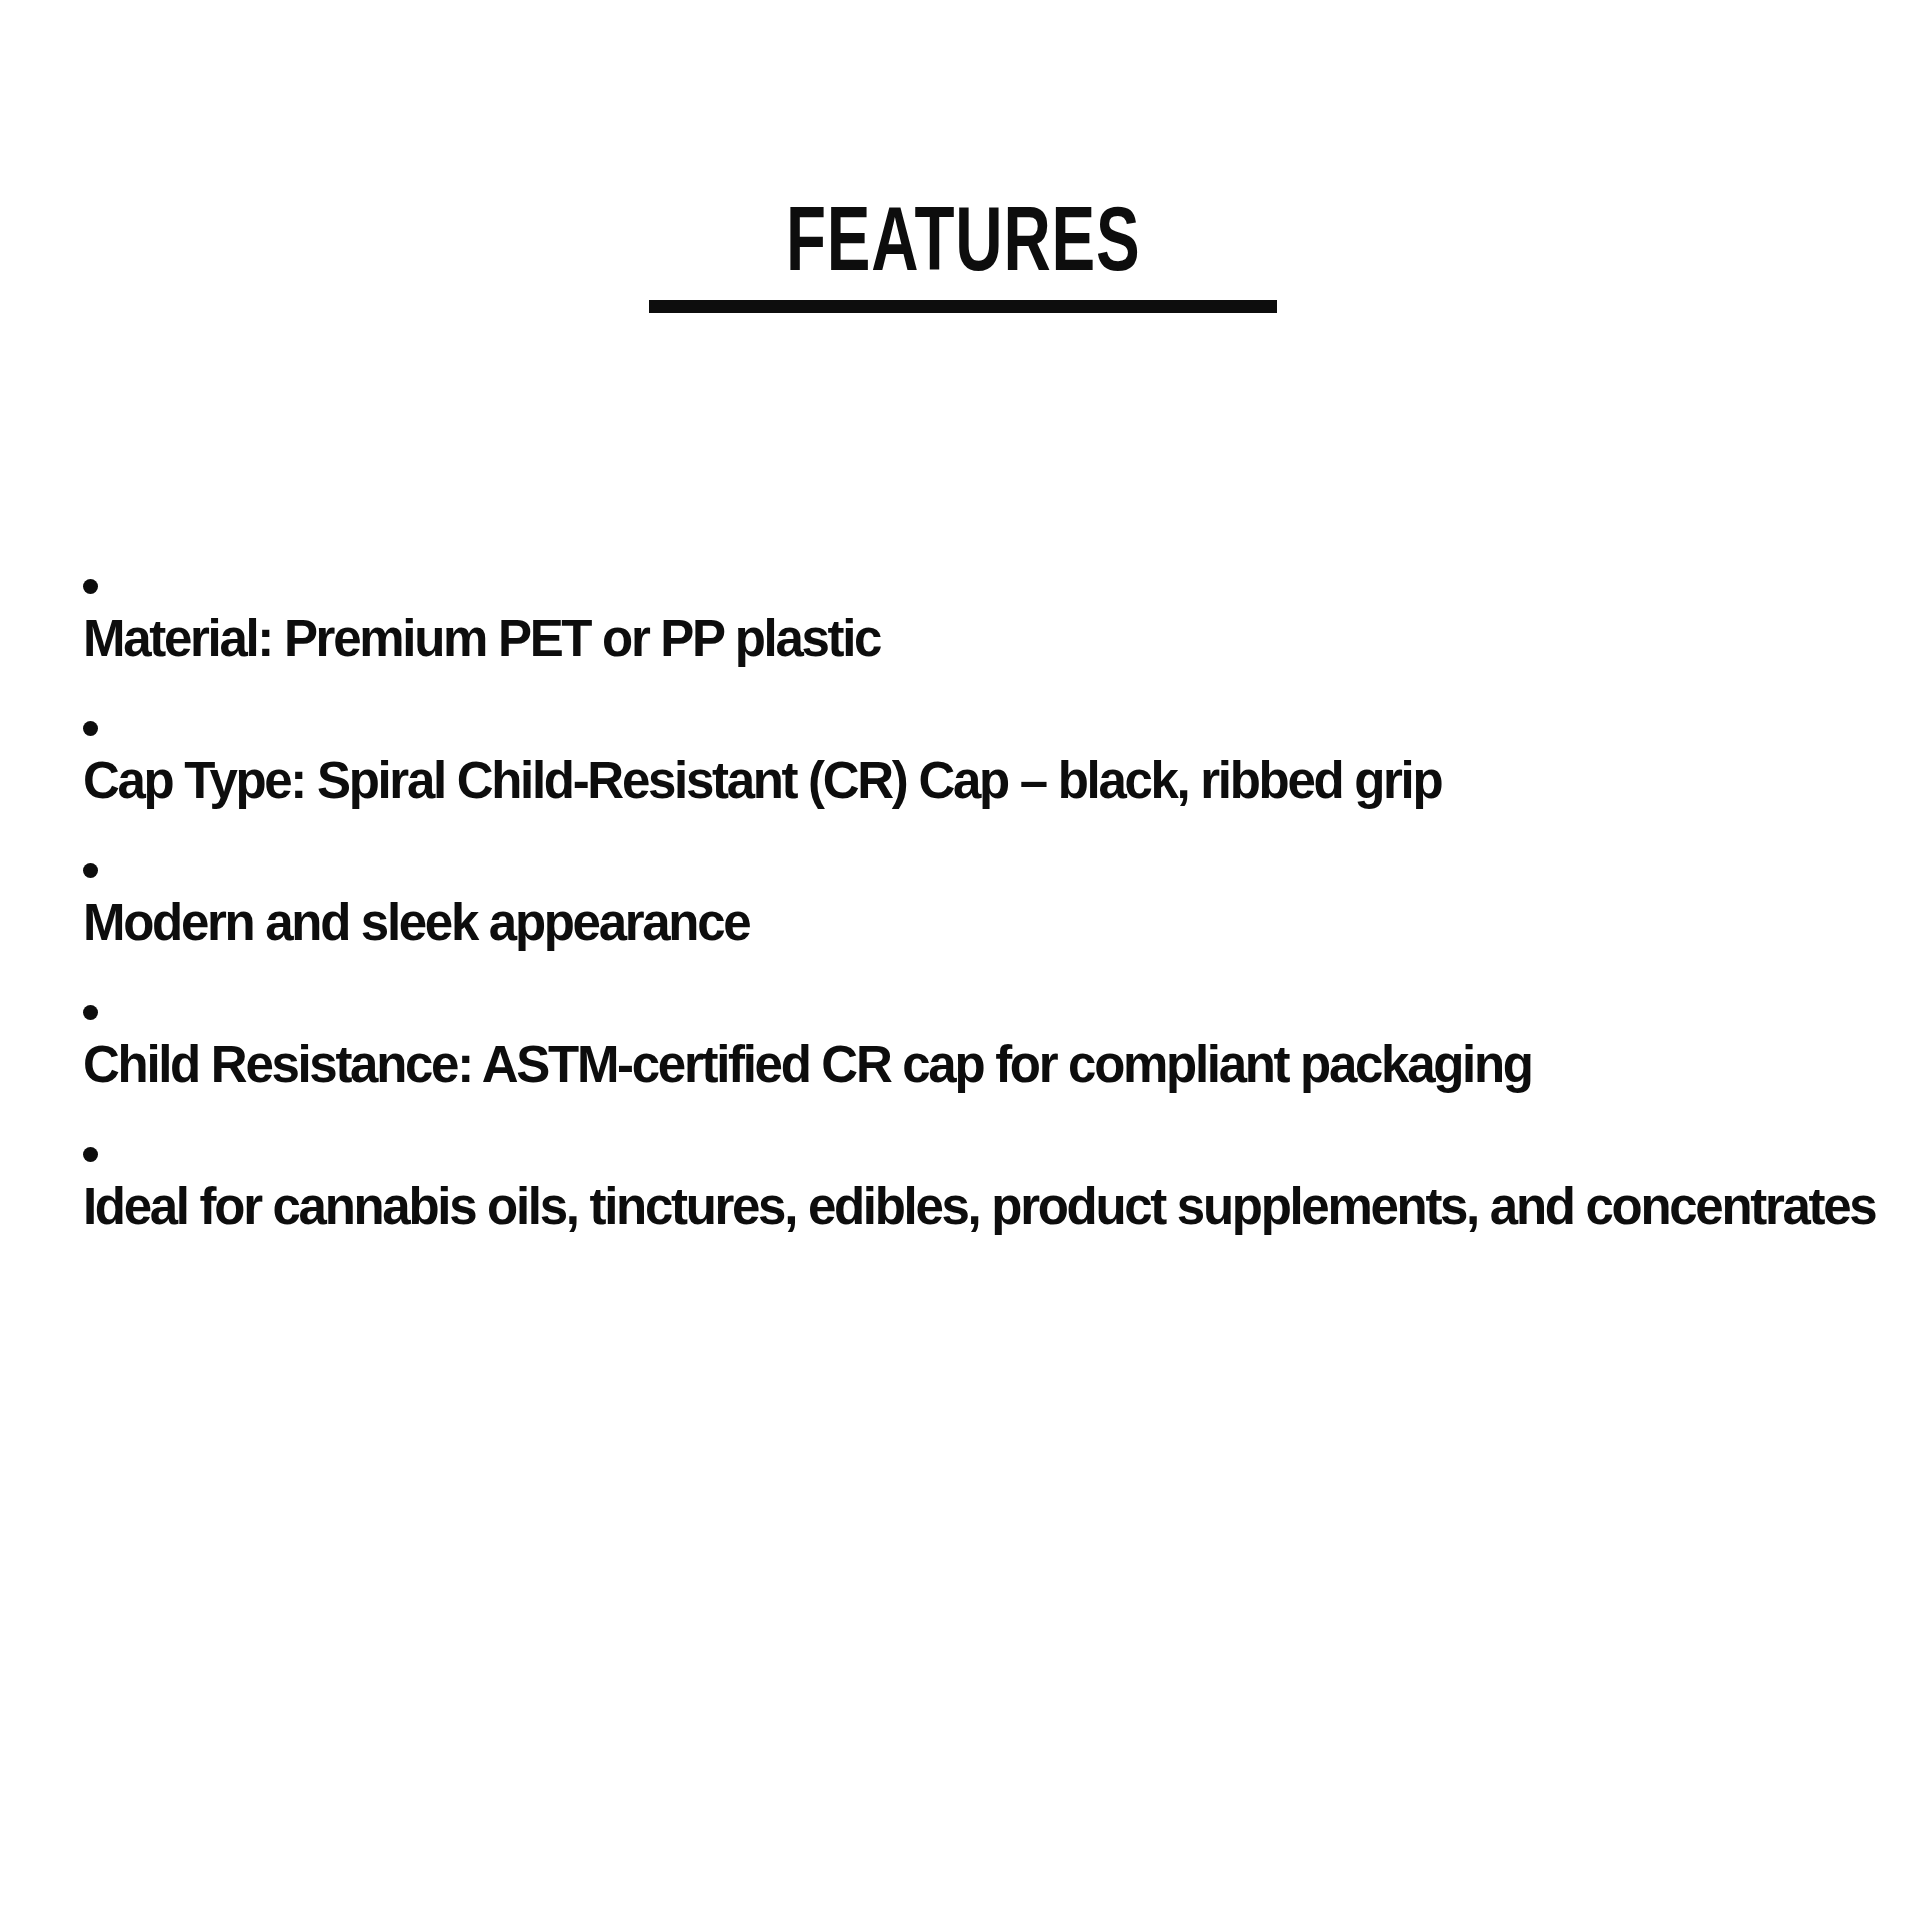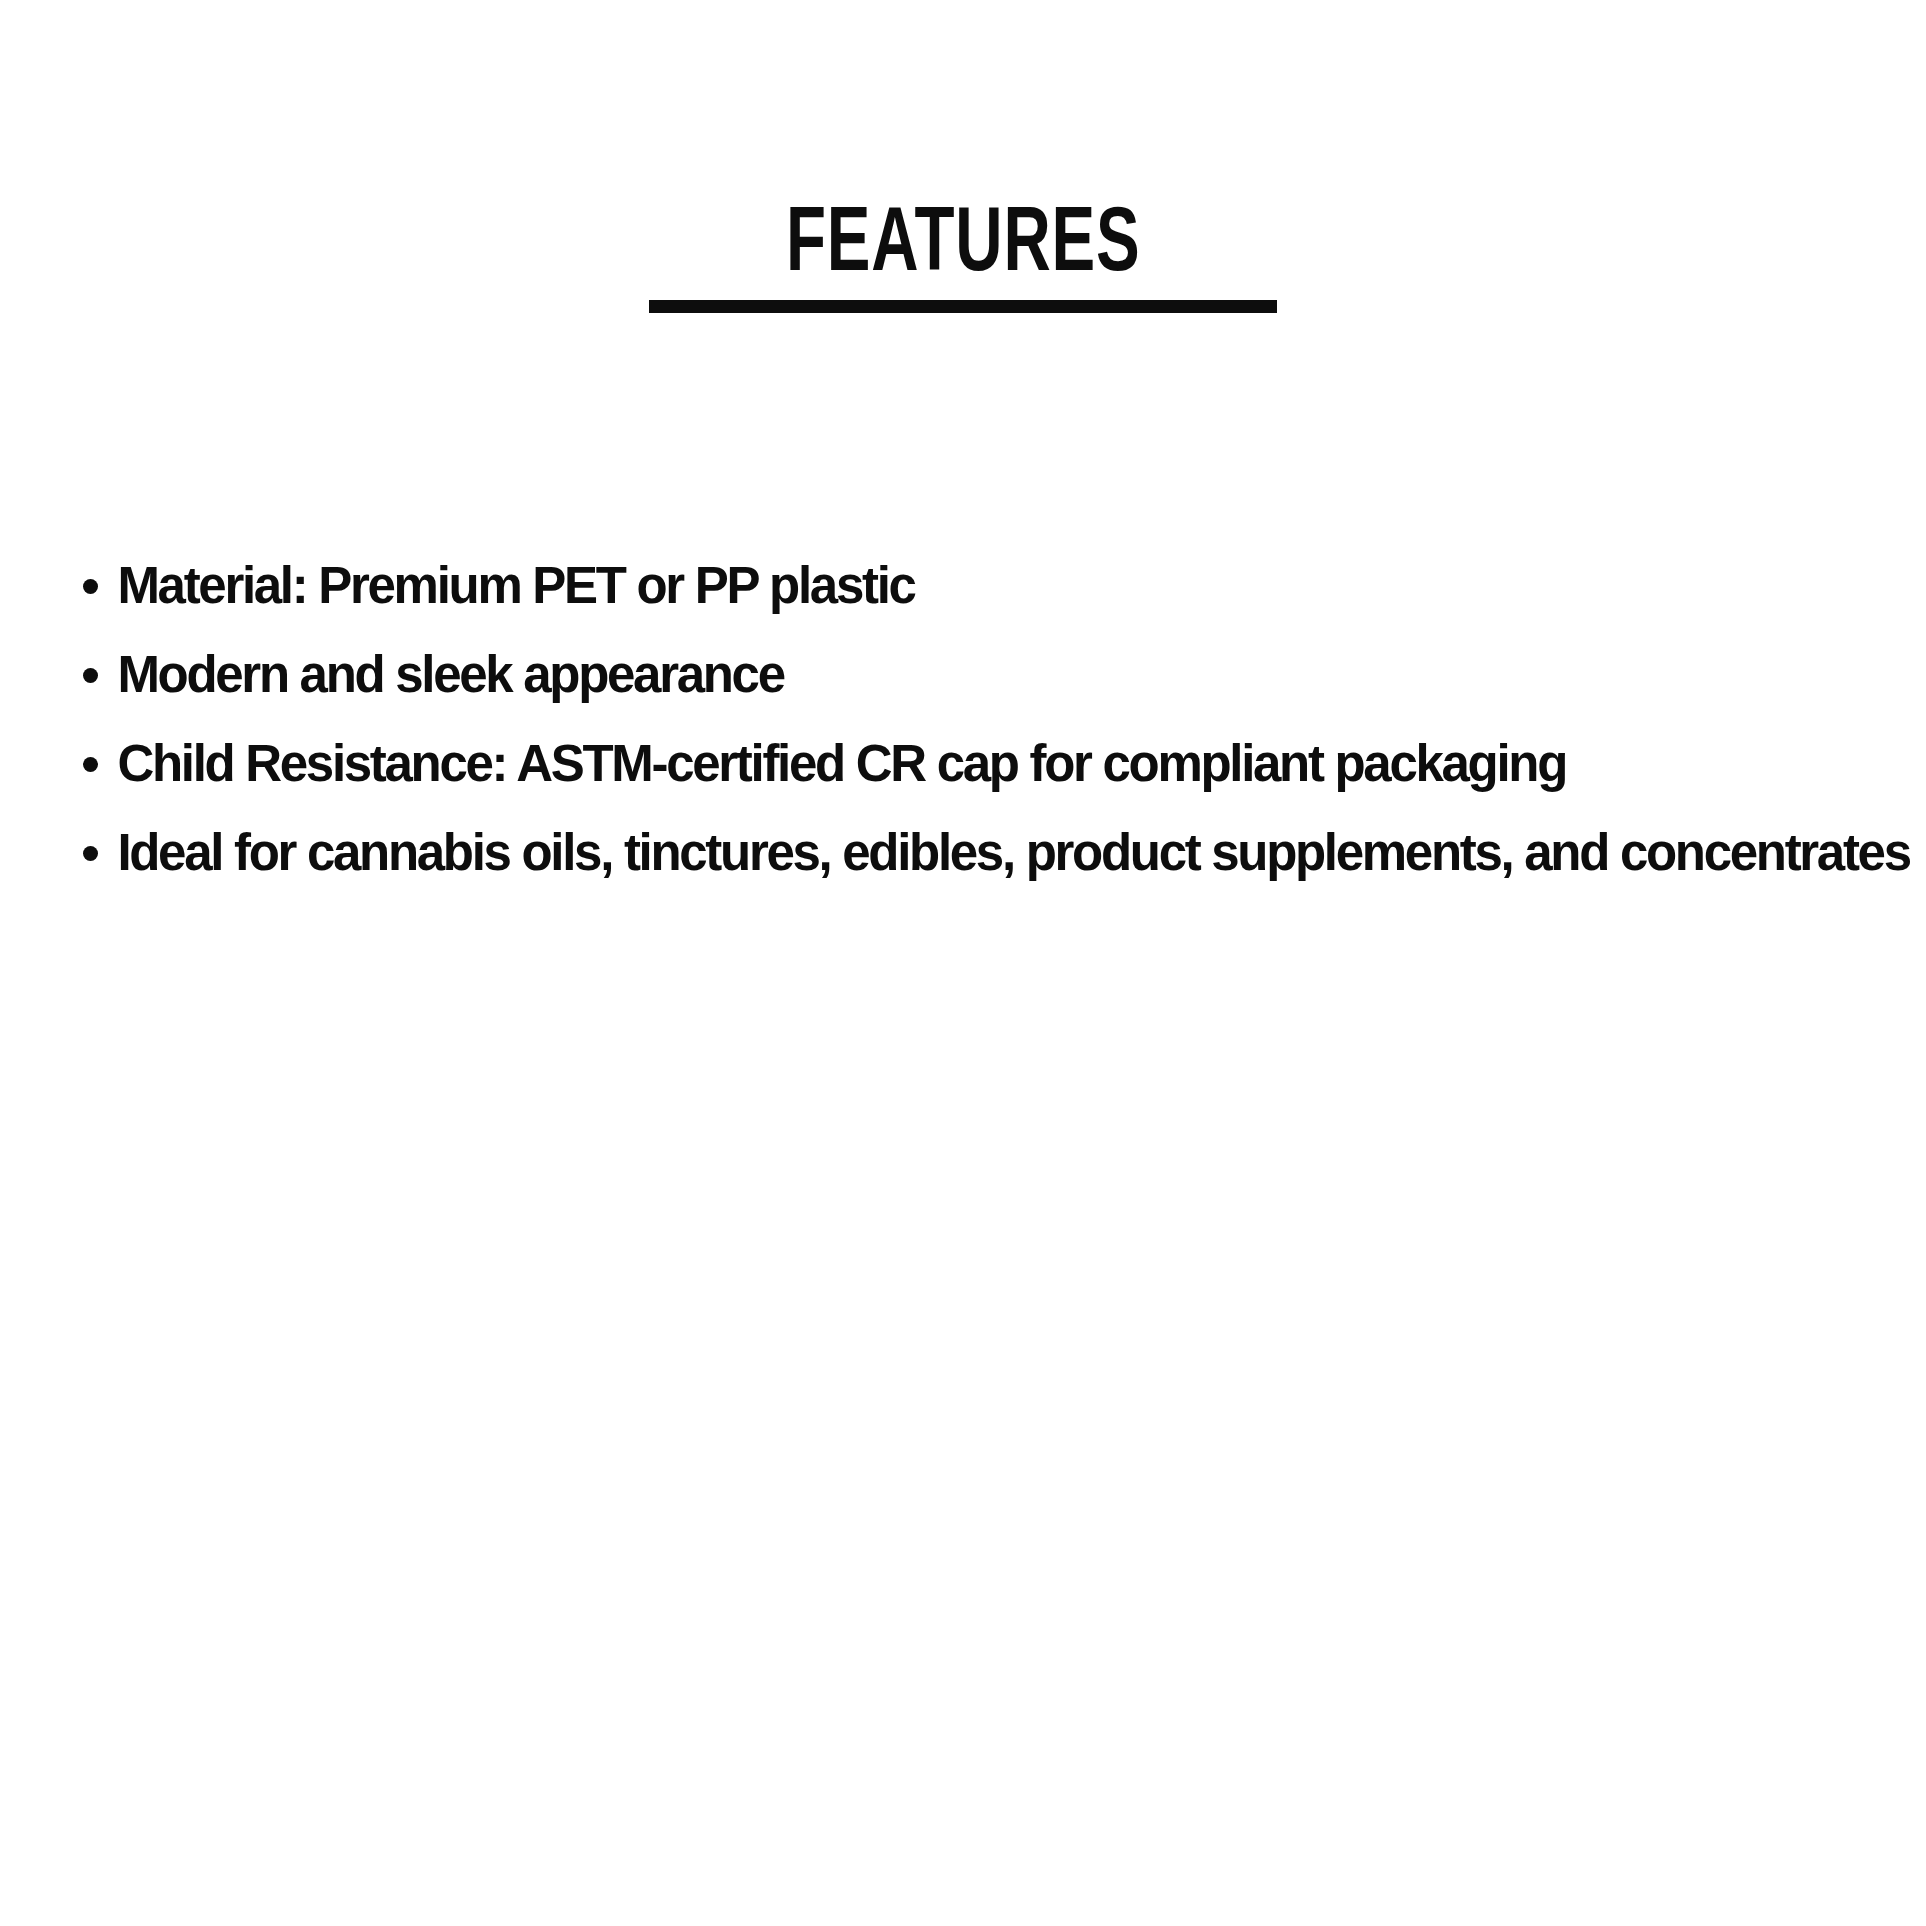--- a/index.html
+++ b/index.html
@@ -47,20 +47,21 @@
     margin: 228px 0 0 0;
     padding: 0 5.7px 0 83px;
   }
   ul.features-list li {
     display: flex;
     align-items: flex-start;
     font-size: 51px;
     line-height: 89px;
     font-weight: 700;
     letter-spacing: -2.3px;
+    flex-direction: column;
   }
   .bullet-dot {
     flex: 0 0 auto;
     width: 15px;
     height: 15px;
     border-radius: 50%;
     background: #0d0d0d;
     margin-top: 38px;
     margin-right: 19.4px;
   }
@@ -79,20 +80,24 @@
     <div class="title-underline"></div>
   </div>
 
   <ul class="features-list">
     <li>
       <span class="bullet-dot"></span>
       <span class="item-text">Material: Premium PET or PP plastic</span>
     </li>
     <li>
       <span class="bullet-dot"></span>
+      <span class="item-text">Cap Type: Spiral Child-Resistant (CR) Cap – black, ribbed grip</span>
+    </li>
+    <li>
+      <span class="bullet-dot"></span>
       <span class="item-text">Modern and sleek appearance</span>
     </li>
     <li>
       <span class="bullet-dot"></span>
       <span class="item-text">Child Resistance: ASTM-certified CR cap for compliant packaging</span>
     </li>
     <li>
       <span class="bullet-dot"></span>
       <span class="item-text">Ideal for cannabis oils, tinctures, edibles, product supplements, and concentrates</span>
     </li>

